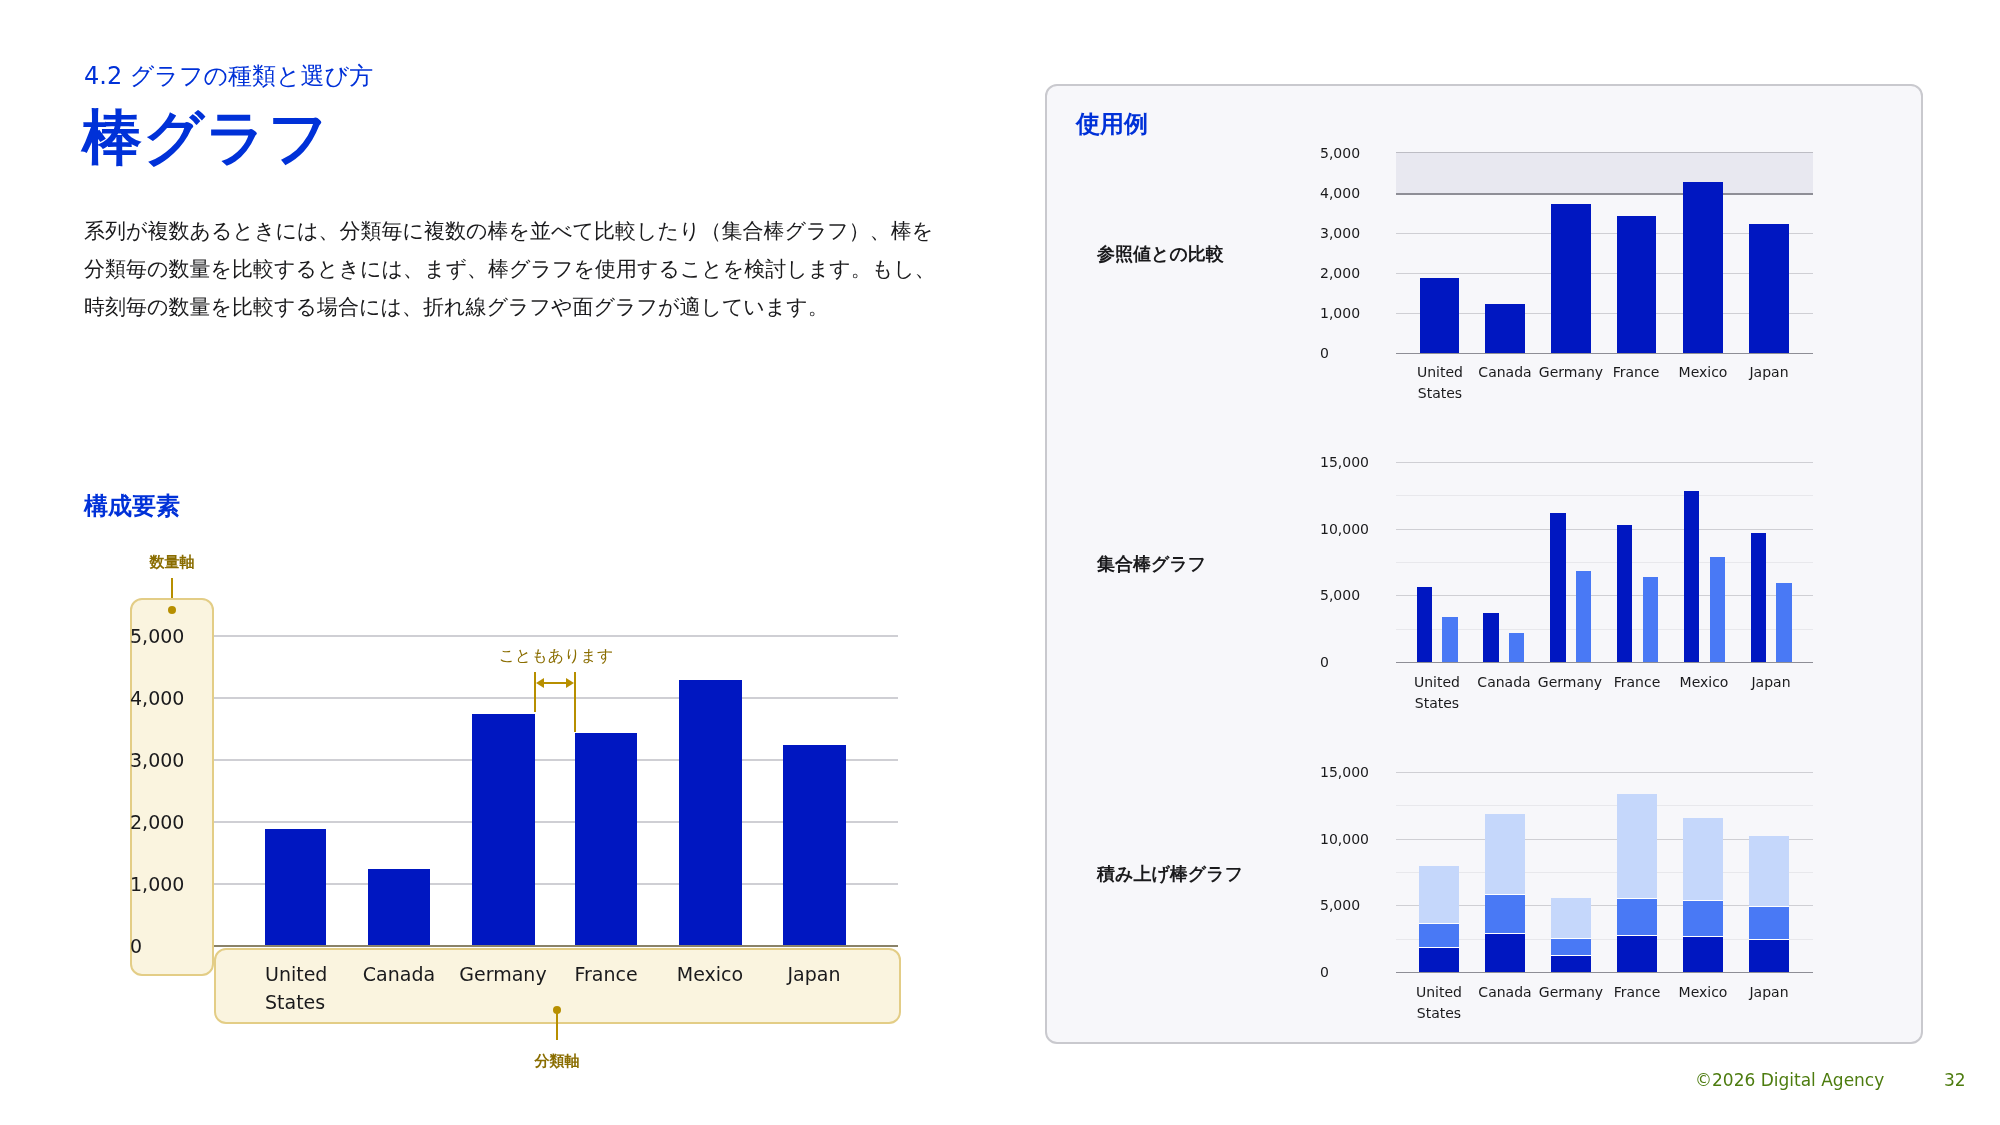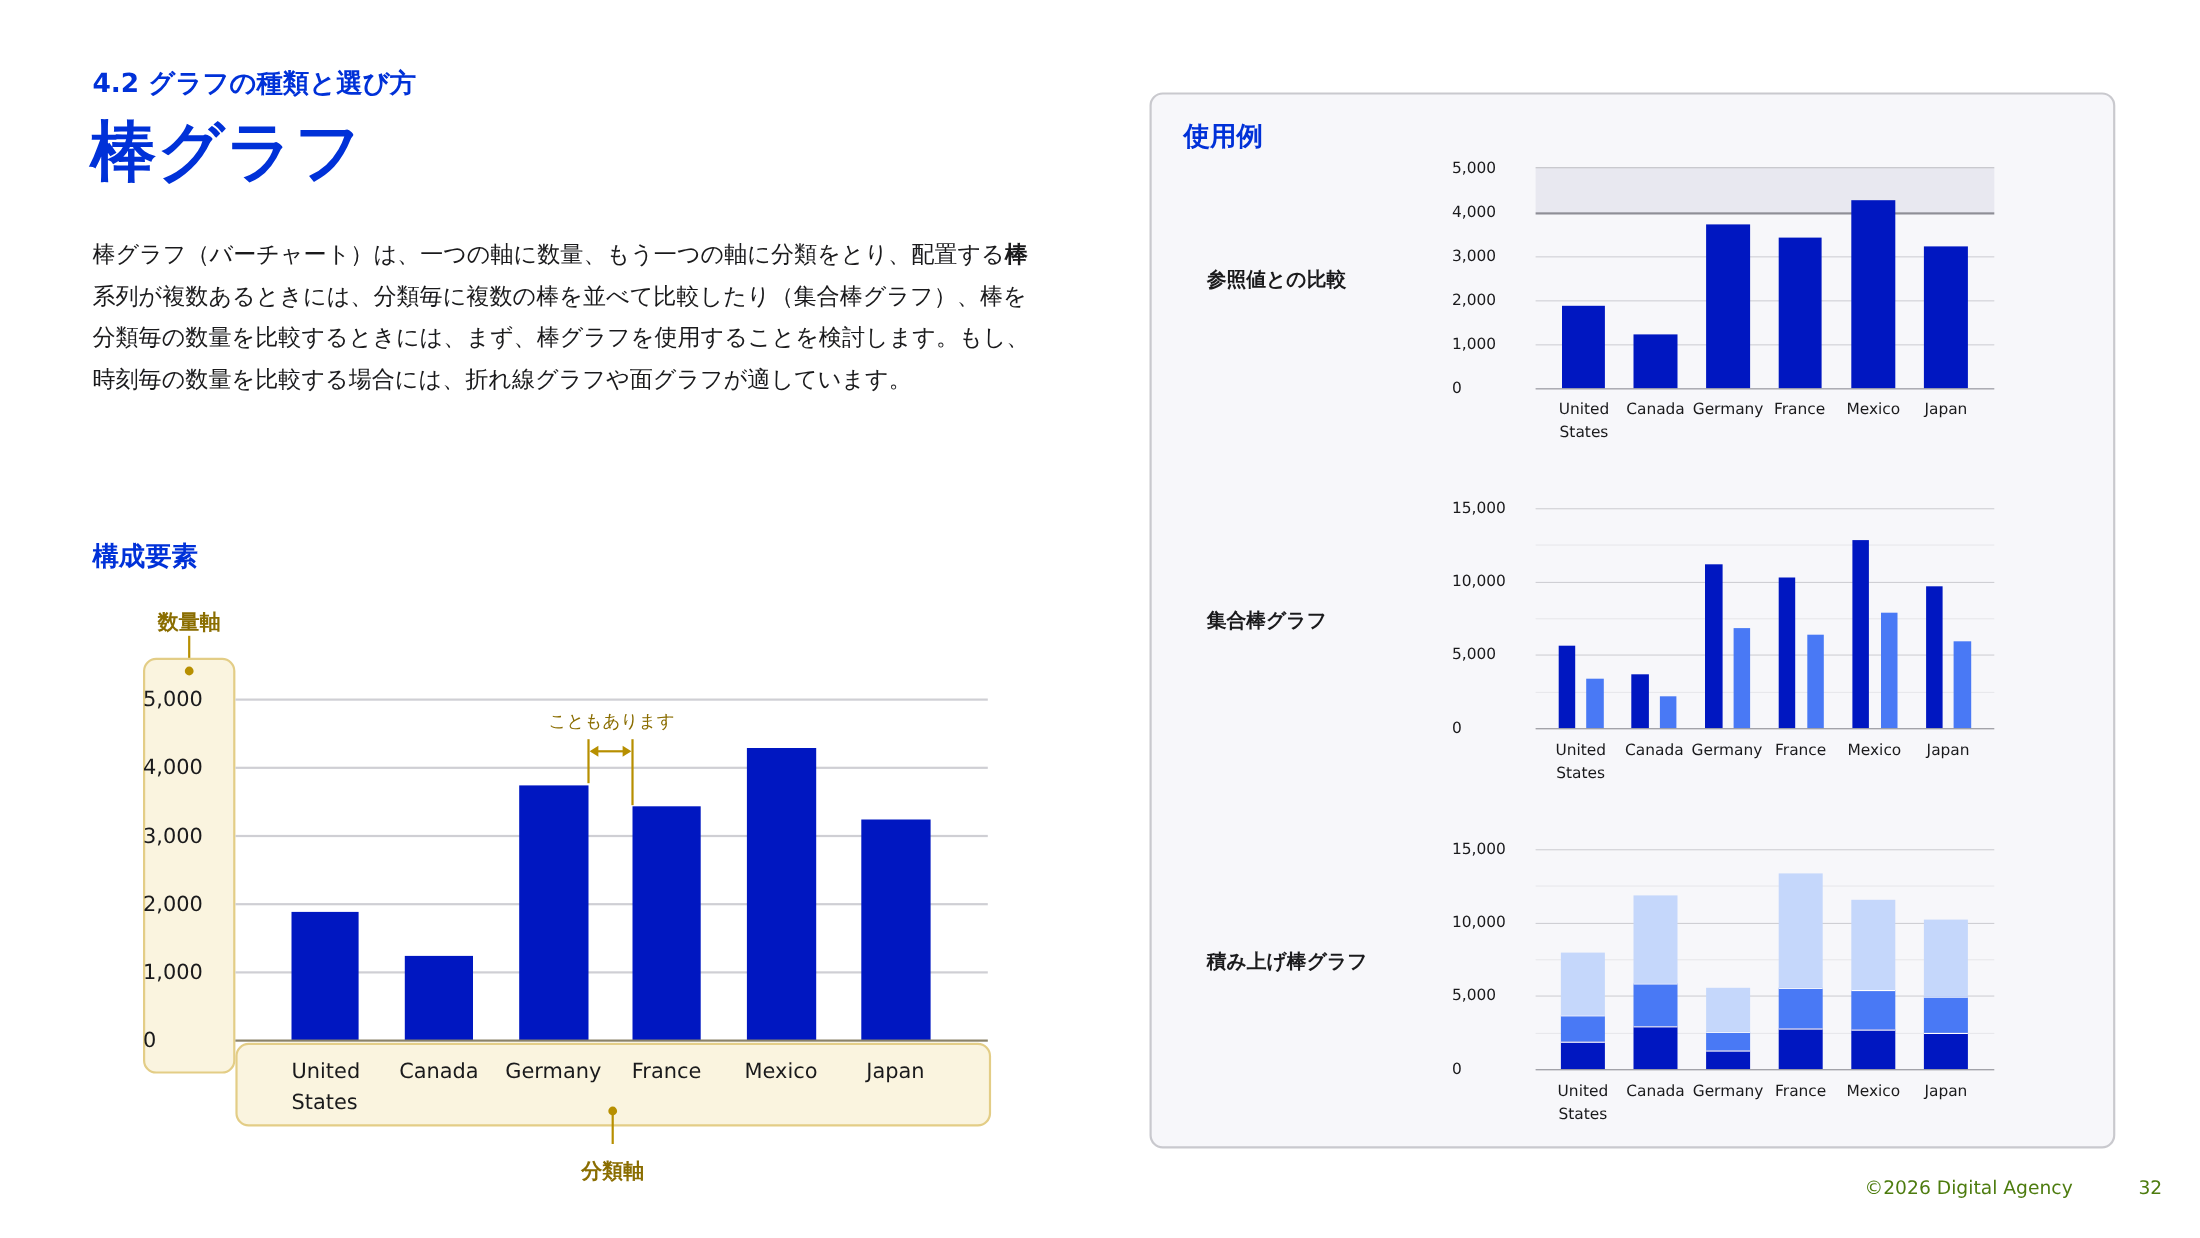--- a/index.html
+++ b/index.html
@@ -1,25 +1,25 @@
 <!DOCTYPE html>
 <html><head>
 <meta charset="utf-8">
 <style>
   * { box-sizing: border-box; margin: 0; padding: 0; }
   html, body { width: 2000px; height: 1125px; background: #ffffff; overflow: hidden; }
   body { position: relative; font-family: "DejaVu Sans", "Liberation Sans", sans-serif; color: #1a1a1c; }
   .abs { position: absolute; }
-  .section-label { left: 84px; top: 60px; font-size: 24px; font-weight: bold; color: #0031d8; }
+  .section-label { left: 84px; top: 60px; font-size: 24px; font-weight: normal; color: #0031d8; }
   .page-title { left: 82px; top: 98px; font-size: 60px; font-weight: bold; color: #0031d8; letter-spacing: 1px; }
   .body-text { left: 84px; top: 212px; width: 900px; font-size: 21px; line-height: 38px; color: #1a1a1c; }
   .body-text b { font-weight: bold; }
   .sub-heading { left: 84px; top: 490px; font-size: 24px; font-weight: bold; color: #0031d8; }
 
-  .anno-text { font-size: 19px; font-weight: bold; color: #8a6d00; text-align: center; }
+  .anno-text { font-size: 15px; font-weight: bold; color: #8a6d00; text-align: center; }
   .anno-line { background: #b78f00; }
   .anno-dot { width: 8px; height: 8px; border-radius: 50%; background: #b78f00; }
   .anno-box { background: #faf4df; border: 2px solid #e3cd86; border-radius: 12px; }
 
   .axis-num { font-family: "DejaVu Sans", sans-serif; color: #1a1a1c; }
   .cat-label { font-family: "DejaVu Sans", sans-serif; color: #1a1a1c; text-align: center; }
   .grid { background: #cfcfd4; height: 2px; }
   .bar-dark { background: #0017c1; }
   .bar-mid { background: #4979f5; }
   .bar-light { background: #c5d7fb; }
@@ -29,21 +29,20 @@
   .example-label { font-size: 18px; font-weight: bold; color: #1a1a1c; }
   .footer { top: 1070px; font-size: 17px; color: #4d7c0f; }
 </style>
 </head>
 <body>
 
 <div class="abs section-label">4.2 グラフの種類と選び方</div>
 <div class="abs page-title">棒グラフ</div>
 
 <div class="abs body-text">
-  <div><span>棒グラフ（バーチャート）は、一つの軸に数量、もう一つの軸に分類をとり、配置する</span><b>棒</b></div>
   <div>系列が複数あるときには、分類毎に複数の棒を並べて比較したり（集合棒グラフ）、棒を</div>
   <div>分類毎の数量を比較するときには、まず、棒グラフを使用することを検討します。もし、</div>
   <div>時刻毎の数量を比較する場合には、折れ線グラフや面グラフが適しています。</div>
 </div>
 
 <div class="abs sub-heading">構成要素</div>
 
 <div class="abs" style="left:0;top:0;width:1000px;height:1125px;">
 
   <div class="abs anno-text" style="left:132px;top:553px;width:80px;">数量軸</div>

